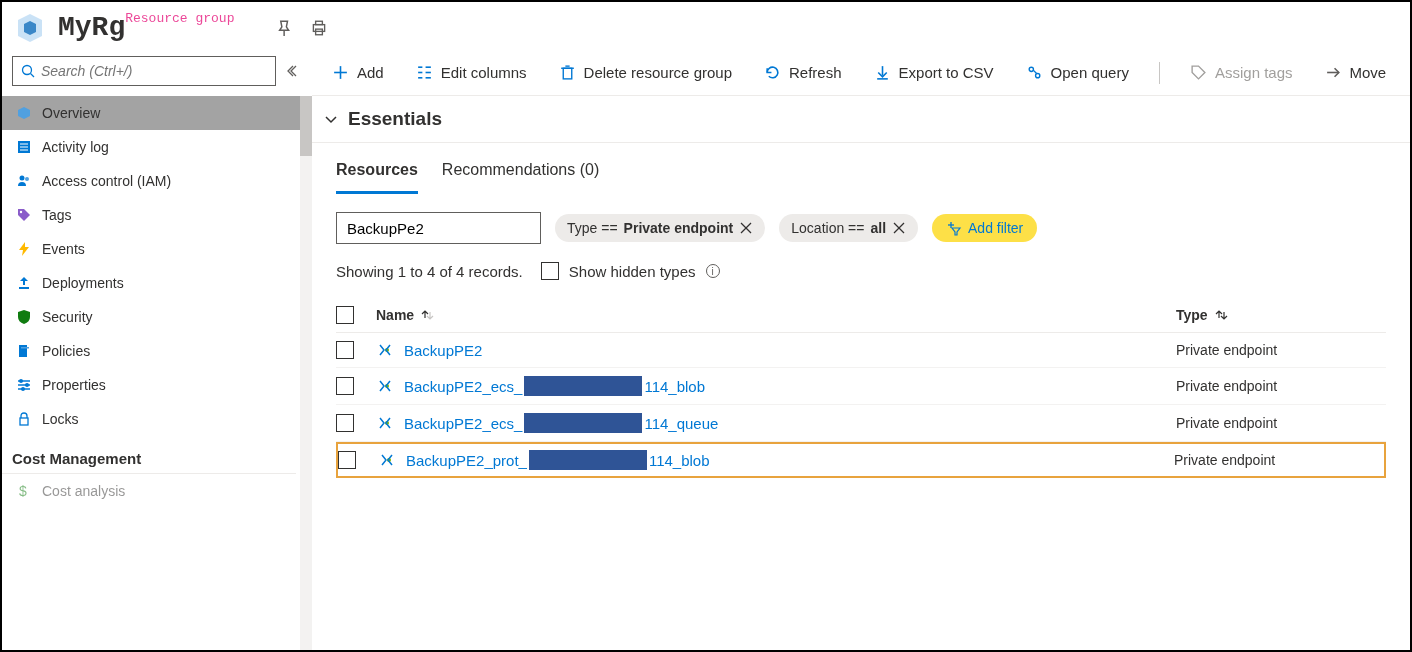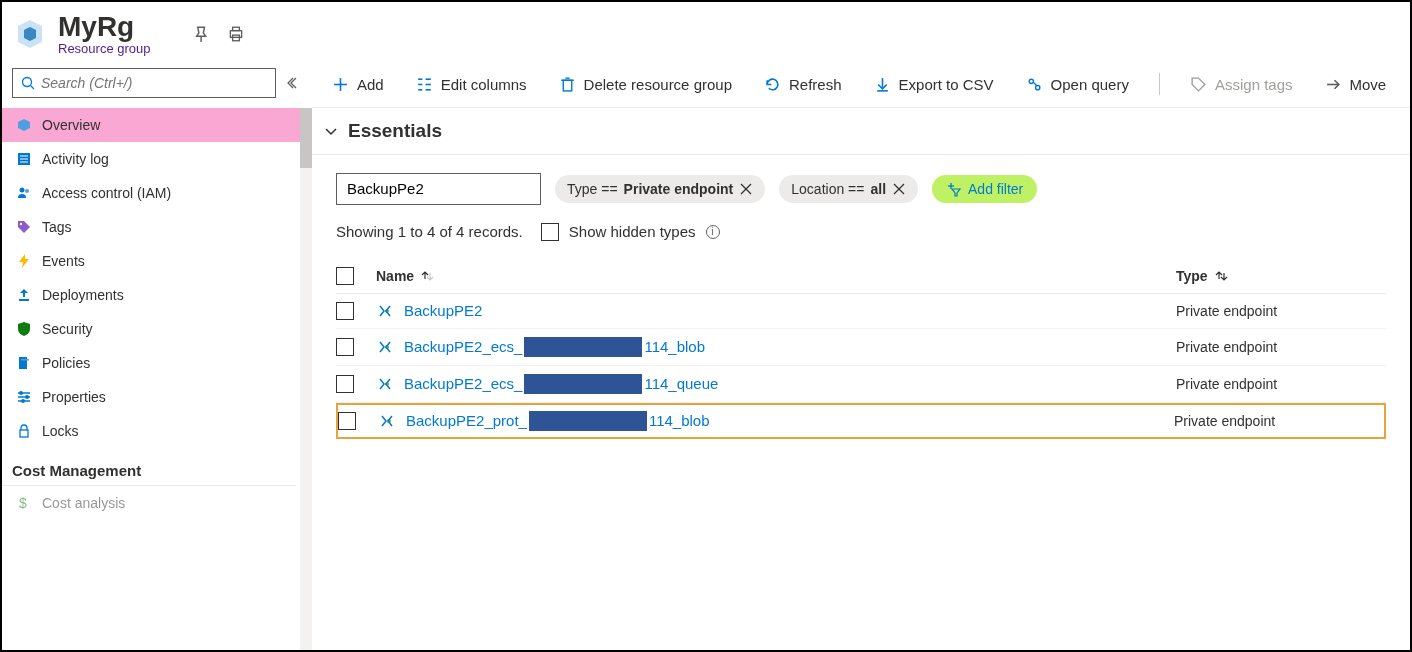--- a/index.html
+++ b/index.html
@@ -1,52 +1,52 @@
 <!DOCTYPE html>
 <html><head>
 <meta charset="utf-8">
 <style>
 * { box-sizing: border-box; margin: 0; padding: 0; }
 body { font-family: "Segoe UI", -apple-system, sans-serif; font-size: 14px; color: #323130; background: #fff; width: 1412px; height: 652px; overflow: hidden; border: 2px solid #000; }
 .page { display: flex; flex-direction: column; height: 100%; }
 .header { display: flex; align-items: center; padding: 10px 12px 8px 12px; gap: 12px; }
 .rg-icon { width: 32px; height: 32px; }
-.title-block { display: flex; flex-direction: column; flex: 0 0 auto; }
+.title-block { display: flex; flex-direction: row; flex: 0 0 auto; font-family: Liberation Mono, monospace; }
 .title { font-size: 28px; font-weight: 600; color: #323130; line-height: 1.1; }
-.subtitle { font-size: 13px; color: #4c1d95; margin-top: -2px; }
+.subtitle { font-size: 13px; color: #ec4899; margin-top: -2px; }
 .header-icons { display: flex; gap: 18px; margin-left: 28px; align-items: center; }
 .hdr-icon { width: 18px; height: 18px; color: #605e5c; cursor: pointer; }
 .body { display: flex; flex: 1; overflow: hidden; }
 .sidebar { width: 310px; background: #fff; display: flex; flex-direction: column; overflow: hidden; }
 .search-row { display: flex; align-items: center; padding: 4px 10px 10px 10px; gap: 10px; }
 .search-box { flex: 1; border: 1px solid #605e5c; height: 30px; display: flex; align-items: center; padding: 0 8px; gap: 6px; }
 .search-box input { border: none; outline: none; flex: 1; font-size: 14px; font-style: italic; color: #605e5c; }
 .collapse-icon { width: 16px; height: 16px; color: #605e5c; cursor: pointer; }
 .nav { flex: 1; overflow-y: auto; overflow-x: hidden; position: relative; }
 .nav-scrollbar { position: absolute; right: 0; top: 0; width: 12px; height: 100%; background: #f3f2f1; }
 .nav-thumb { position: absolute; right: 0; top: 0; width: 12px; height: 60px; background: #c8c6c4; }
 .nav-item { display: flex; align-items: center; gap: 10px; padding: 9px 14px; cursor: pointer; font-size: 14px; width: 298px; }
-.nav-item.active { background: #f9a8d4; }
+.nav-item.active { background: #a3a3a3; }
 .nav-icon { width: 16px; height: 16px; flex-shrink: 0; }
 .nav-section { font-weight: 600; padding: 14px 10px 6px 10px; font-size: 15px; border-bottom: 1px solid #edebe9; margin-right: 16px;}
 .main { flex: 1; display: flex; flex-direction: column; overflow: hidden; }
 .toolbar { display: flex; align-items: center; gap: 16px; padding: 8px 12px 10px 12px; border-bottom: 1px solid #edebe9; flex-wrap: nowrap; }
 .tb-btn { display: flex; align-items: center; gap: 8px; padding: 4px 8px; cursor: pointer; font-size: 15px; white-space: nowrap; }
 .tb-btn .tb-icon { width: 17px; height: 17px; }
 .tb-sep { width: 1px; height: 22px; background: #c8c6c4; margin: 0 6px; }
 .tb-disabled { color: #a19f9d; }
 .essentials { display: flex; align-items: center; gap: 10px; padding: 12px 0 12px 12px; font-weight: 600; font-size: 19px; cursor: pointer; border-bottom: 1px solid #edebe9;}
 .tabs { display: flex; gap: 24px; padding: 18px 0 0 24px; }
 .tab { font-size: 16px; padding-bottom: 12px; cursor: pointer; color: #323130; }
 .tab.active { font-weight: 600; border-bottom: 3px solid #0078d4; }
 .filter-row { display: flex; align-items: center; gap: 14px; padding: 18px 0 0 24px; }
 .filter-input { border: 1px solid #605e5c; height: 32px; width: 205px; padding: 0 10px; font-size: 15px; }
 .pill { background: #edebe9; border-radius: 16px; padding: 6px 12px; display: flex; align-items: center; gap: 6px; font-size: 14px; }
 .pill .close { width: 14px; height: 14px; cursor: pointer; }
-.pill-add { background: #bef264; color: #0078d4; border-radius: 16px; padding: 6px 14px; display: flex; align-items: center; gap: 6px; font-size: 14px; cursor: pointer; }
+.pill-add { background: #fde047; color: #0078d4; border-radius: 16px; padding: 6px 14px; display: flex; align-items: center; gap: 6px; font-size: 14px; cursor: pointer; }
 .records-row { display: flex; align-items: center; gap: 18px; padding: 18px 0 0 24px; font-size: 15px; }
 .checkbox { width: 18px; height: 18px; border: 1px solid #323130; background: #fff; }
 .info-icon { width: 14px; height: 14px; border: 1px solid #605e5c; border-radius: 50%; display: inline-flex; align-items: center; justify-content: center; font-size: 10px; color: #605e5c; }
 .table { padding: 18px 24px 12px 24px; }
 .thead { display: flex; align-items: center; border-bottom: 1px solid #edebe9; padding: 8px 0; }
 .th-check { width: 40px; }
 .th-name { flex: 1; font-weight: 600; display: flex; align-items: center; gap: 6px; }
 .th-type { width: 210px; font-weight: 600; display: flex; align-items: center; gap: 6px; }
 .sort-icon { width: 14px; height: 14px; }
 .trow { display: flex; align-items: center; padding: 8px 0; border-bottom: 1px solid #f3f2f1; }
@@ -254,20 +254,24 @@
         </div>
       </div>
 
       <div class="essentials">
         <svg width="14" height="14" viewBox="0 0 14 14">
             <path d="M2 5 L7 10 L12 5" fill="none" stroke="#323130" stroke-width="1.5"></path>
           </svg>
         <span>Essentials</span>
       </div>
 
+      <div class="tabs">
+        <div class="tab active">Resources</div>
+        <div class="tab">Recommendations (0)</div>
+      </div>
 
       <div class="filter-row">
         <input class="filter-input" value="BackupPe2" style="">
         <div class="pill">
           <span>Type == </span>
             <b>Private endpoint</b>
           <svg class="close" viewBox="0 0 14 14">
               <line x1="2" y1="2" x2="12" y2="12" stroke="#323130" stroke-width="1.3"></line>
               <line x1="12" y1="2" x2="2" y2="12" stroke="#323130" stroke-width="1.3"></line>
             </svg>

